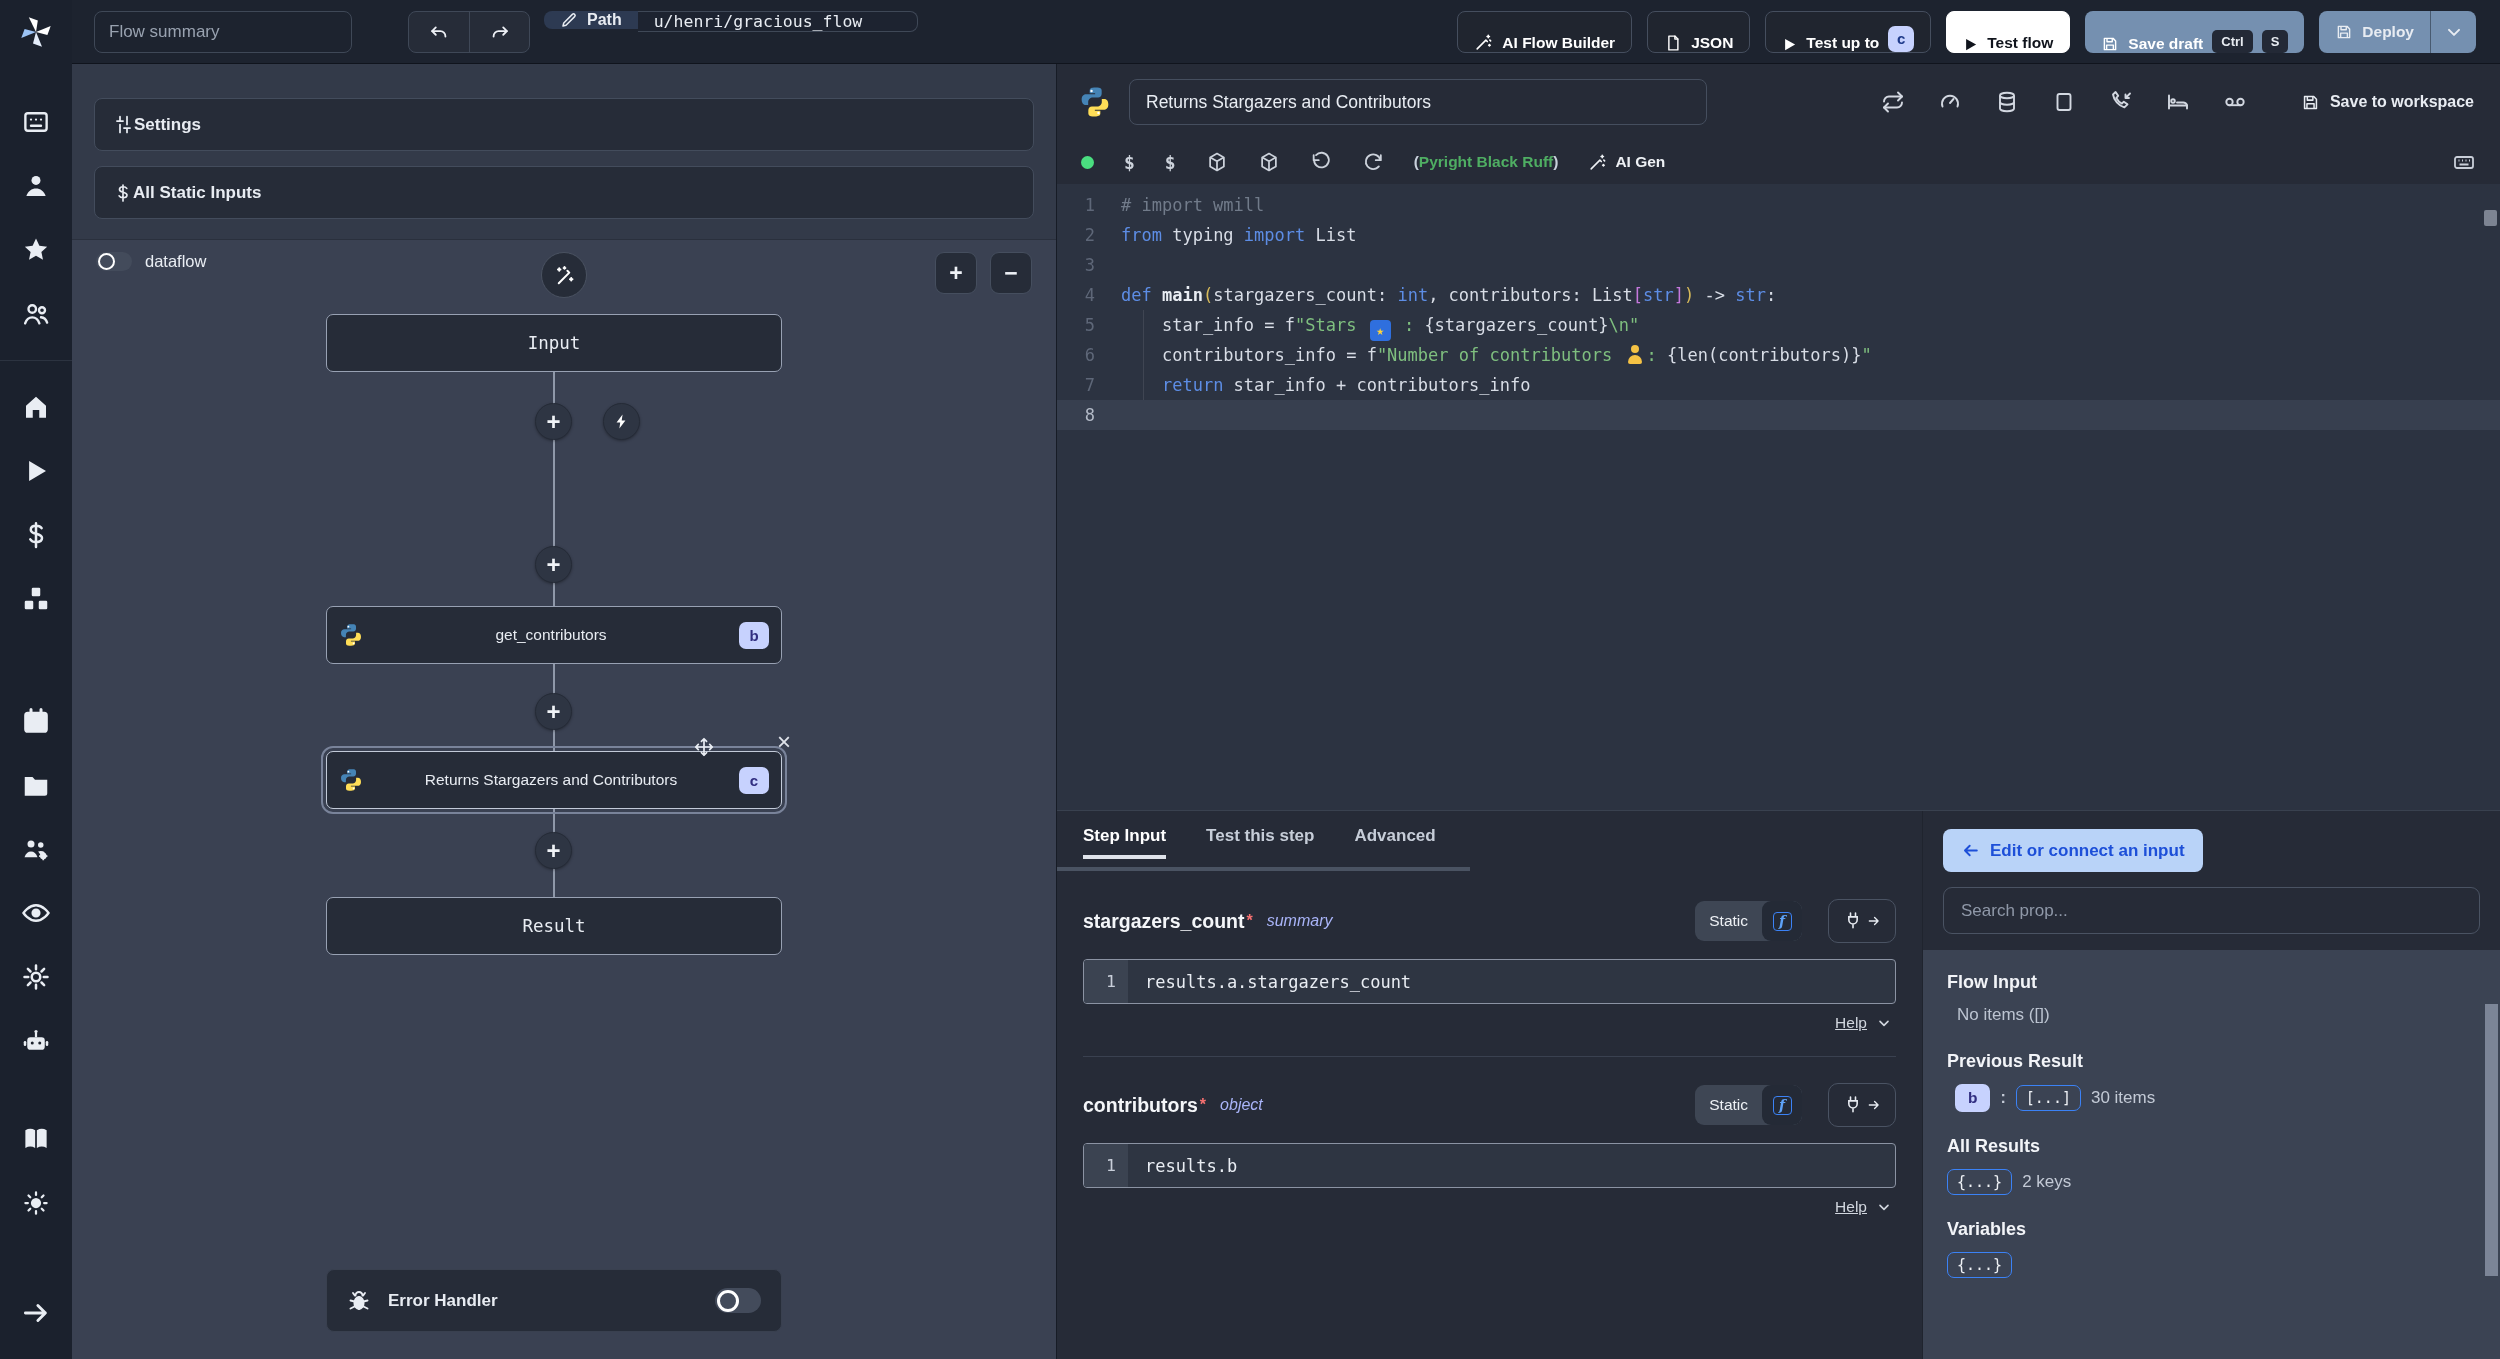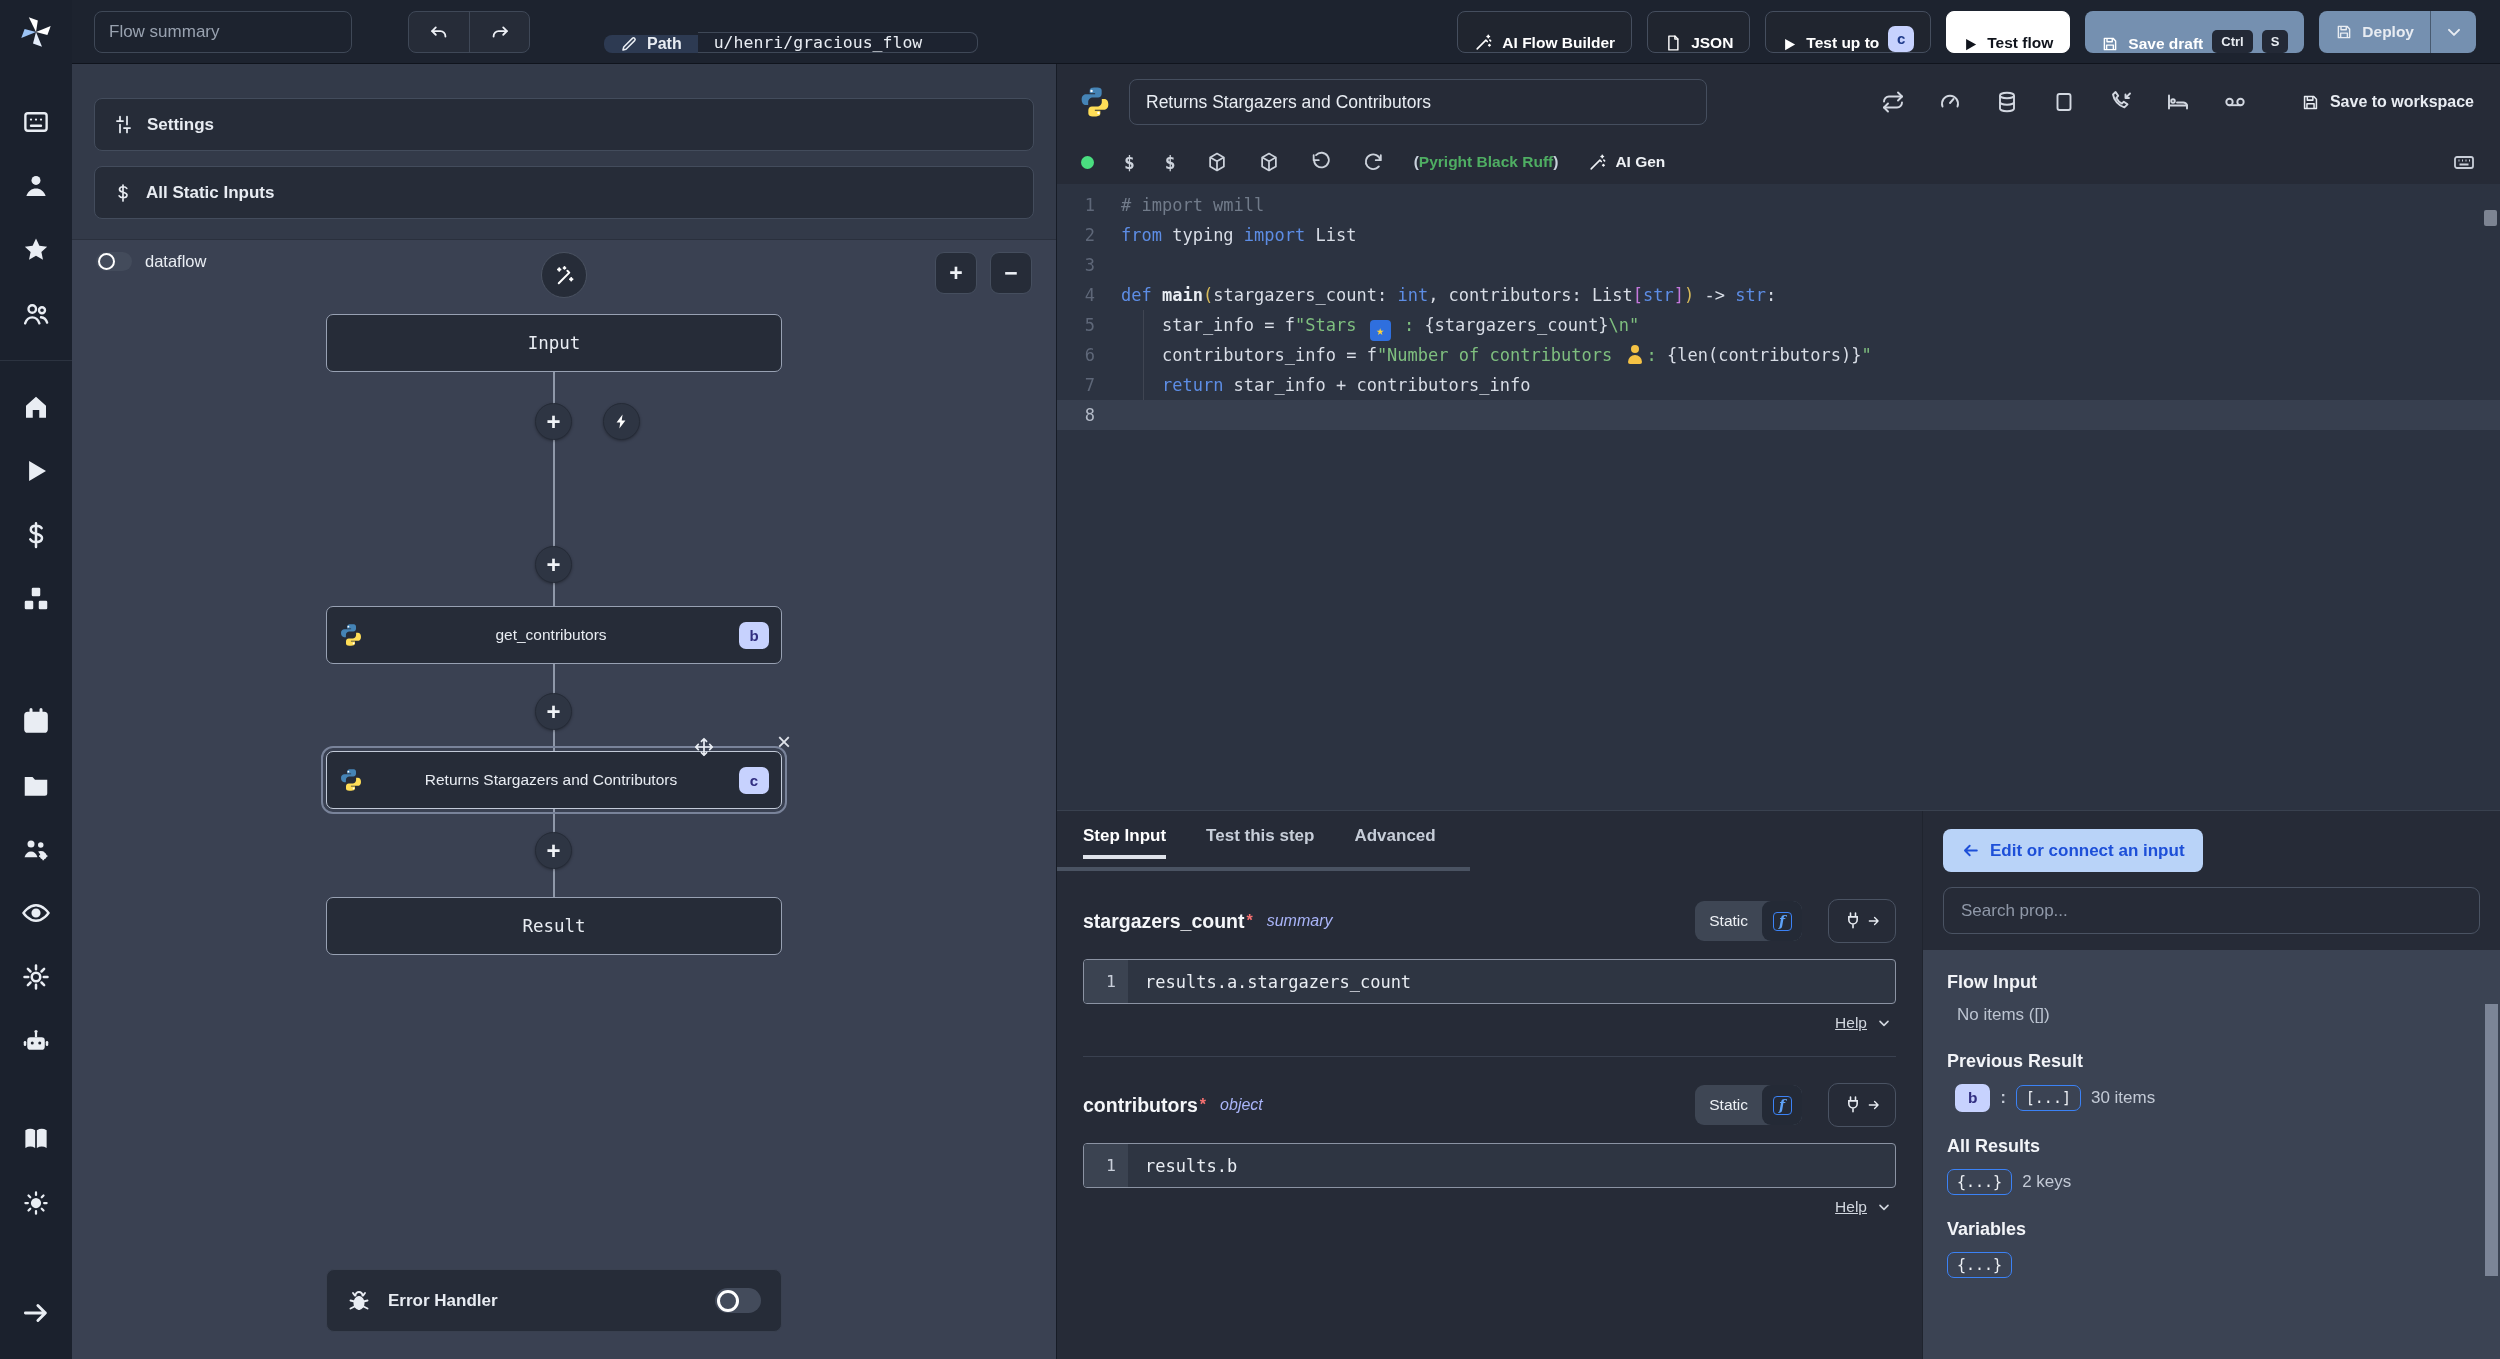--- a/index.html
+++ b/index.html
@@ -17,38 +17,38 @@
   .rail-gap { height:58px; }
   .rail-bottom { margin-top:auto; margin-bottom:14px; display:flex; flex-direction:column; align-items:center; }
 
   
   .topbar { position:absolute; left:72px; top:0; width:2428px; height:64px; background:#1d232f; border-bottom:1px solid #10141d; display:flex; align-items:center; padding:0 24px 0 22px; }
   .flow-summary { width:258px; height:42px; border:1px solid #3f4857; border-radius:8px; background:transparent; color:#e8ecf2; font-size:17px; padding:0 14px; outline:none; }
   .flow-summary::placeholder { color:#99a2b0; }
   .undo-redo { margin-left:56px; height:42px; display:flex; background:#262c38; border:1px solid #3f4857; border-radius:8px; overflow:hidden; }
   .undo-redo .ur-btn { width:60px; display:flex; align-items:center; justify-content:center; cursor:pointer; color:#eef1f6; }
   .undo-redo .ur-btn + .ur-btn { border-left:1px solid #3f4857; }
-  .path-chip { margin-left:60px; height:42px; display:flex; align-items:flex-end;padding-left:14px; }
+  .path-chip { height:42px; display:flex; align-items:flex-start;padding-left:14px; }
   .path-label { display:flex; align-items:center; gap:9px; background:#2d3a52; border-radius:8px 0 0 8px; padding:0 16px; font-weight:700; font-size:16px; }
   .path-value { display:flex; align-items:center; background:#1d2330; border:1px solid #3f4857; border-left:none; border-radius:0 8px 8px 0; padding:0 16px; font-size:16.5px; color:#e9edf3; min-width:280px; }
   .tb-right { margin-left:auto; display:flex; align-items:center; gap:15px; }
   .btn { height:42px; display:inline-flex; align-items:flex-end; gap:9px; border-radius:8px; padding:0 16px; font-size:15.5px; font-weight:700; cursor:pointer; white-space:nowrap; }
   .btn-dark { background:#20252f; border:1px solid #454e5e; color:#fff; }
   .btn-white { background:#ffffff; color:#10141c; border:1px solid #ffffff; }
   .btn-blue { background:#7590b0; color:#fff; border:none; }
   .badge-step { width:26px; height:26px; border-radius:7px; background:#c7d2fe; color:#1e3a8a; display:flex; align-items:center; justify-content:center; font-weight:700; font-size:15px; }
   .kbd { background:#232936; border-radius:5px; padding:4px 9px; font-size:13px; font-weight:700; color:#e8ecf2; }
   .deploy-group { display:flex; height:42px; border-radius:8px; overflow:hidden; background:#7590b0; }
   .deploy-main { display:flex; align-items:center; gap:9px; padding:0 16px; font-size:15.5px; font-weight:700; cursor:pointer; }
   .deploy-caret { width:46px; display:flex; align-items:center; justify-content:center; border-left:1px solid rgba(18,24,36,.45); cursor:pointer; }
 
   
   .flow-panel { position:absolute; left:72px; top:64px; width:984px; height:1295px; background:#333a49; display:flex; flex-direction:column; }
   .flow-head { padding:34px 22px 20px; border-bottom:1px solid #2a303d; }
-  .panel-btn { height:53px; display:flex; align-items:center; gap:13px; background:#262c38; border:1px solid #434c5c; border-radius:8px; padding:0 18px; font-weight:700; font-size:17px; cursor:pointer; }
+  .panel-btn { height:53px; display:flex; align-items:center; background:#262c38; border:1px solid #434c5c; border-radius:8px; padding:0 18px; font-weight:700; font-size:17px; cursor:pointer; }
   .panel-btn + .panel-btn { margin-top:15px; }
   .graph { position:relative; flex:1; background:#3a4152; overflow:hidden; }
   .graph-toolbar { position:absolute; left:24px; right:24px; top:12px; height:44px; display:flex; align-items:flex-start; }
   .toggle-sm { width:36px; height:19px; border-radius:999px; background:#434b5b; position:relative; cursor:pointer; }
   .toggle-sm .knob { position:absolute; left:2px; top:1px; width:17px; height:17px; border-radius:50%; border:2.5px solid #fff; }
   .dataflow-label { margin-left:13px; font-size:16.5px; color:#e9edf3; }
   .wand-btn { position:absolute; left:50%; top:0; transform:translateX(-50%); width:46px; height:46px; border-radius:50%; background:#262c38; border:1px solid #4a5261; display:flex; align-items:center; justify-content:center; cursor:pointer; }
   .zoom-btns { margin-left:auto; display:flex; gap:13px; }
   .zoom-btn { width:42px; height:42px; border-radius:9px; background:#262c38; border:1px solid #454e5e; color:#eef1f6; font-size:23px; font-weight:600; display:flex; align-items:center; justify-content:center; cursor:pointer; }
   .g-line { position:absolute; left:481px; top:132px; width:1.5px; height:526px; background:#8f98a9; }

